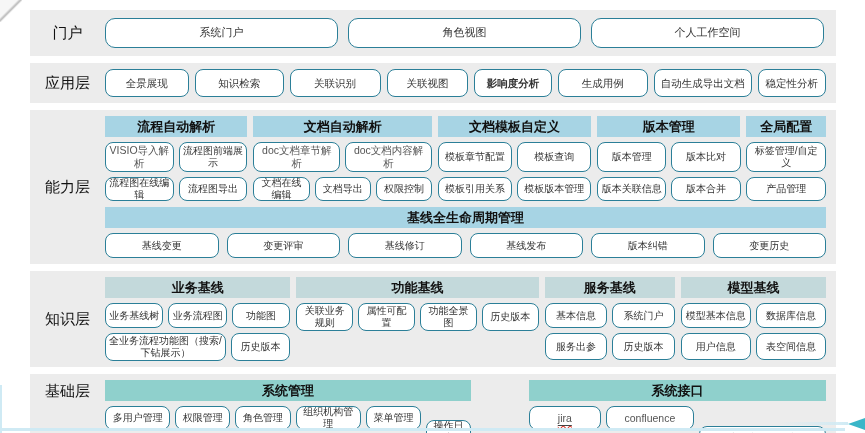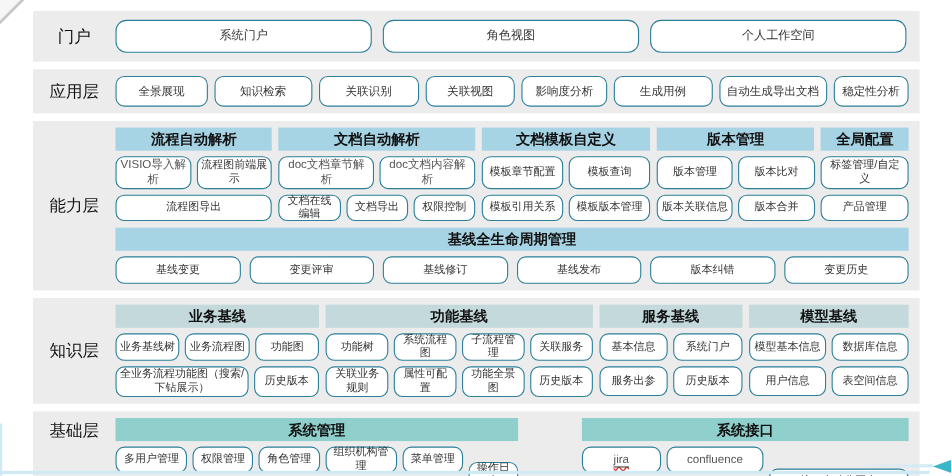--- a/index.html
+++ b/index.html
@@ -24,21 +24,21 @@
        display:flex;align-items:center;justify-content:center;text-align:center;
        color:#333;font-size:10px;line-height:1.2;padding:1px 3px;min-width:0;}
   .row-portal{gap:10px;}
   .row-portal .btn{height:30px;font-size:11px;border-radius:10px;}
   .row-application{gap:6px;}
   .row-application .btn{height:28px;font-size:10.5px;}
   .row-application .btn:nth-child(1){flex:84;}
   .row-application .btn:nth-child(2){flex:90;}
   .row-application .btn:nth-child(3){flex:92;}
   .row-application .btn:nth-child(4){flex:82;}
-  .row-application .btn:nth-child(5){flex:77;}
+  .row-application .btn:nth-child(5){flex:77;font-weight:bold;}
   .row-application .btn:nth-child(6){flex:91;}
   .row-application .btn:nth-child(7){flex:100;}
   .row-application .btn:nth-child(8){flex:67;}
 
   .groups{display:flex;gap:6px;}
   .group{display:flex;flex-direction:column;gap:5px;min-width:0;}
   .group-header{font-weight:bold;font-size:13px;text-align:center;height:21px;line-height:21px;color:#111;}
   .hdr-capability{background:var(--capHdr);}
   .hdr-knowledge{background:var(--knoHdr);}
   .hdr-foundation{background:var(--fndHdr);}
@@ -121,20 +121,21 @@
           <div class="groups groups-capability">
             <div class="group capability-g0">
               <div class="group-header hdr-capability">流程自动解析</div>
               <div class="btn-row r0">
                 <div class="btn">
                   <span class="latin">VISIO导入解析</span>
                 </div>
                 <div class="btn">流程图前端展示</div>
               </div>
               <div class="btn-row r1">
+                <div class="btn">流程图在线编辑</div>
                 <div class="btn">流程图导出</div>
               </div>
             </div>
             <div class="group capability-g1">
               <div class="group-header hdr-capability">文档自动解析</div>
               <div class="btn-row r0">
                 <div class="btn">
                   <span class="latin">doc文档章节解析</span>
                 </div>
                 <div class="btn">
@@ -201,26 +202,20 @@
                 <div class="btn">业务流程图</div>
                 <div class="btn">功能图</div>
               </div>
               <div class="btn-row r1">
                 <div class="btn wide">全业务流程功能图（搜索/下钻展示）</div>
                 <div class="btn">历史版本</div>
               </div>
             </div>
             <div class="group knowledge-g1">
               <div class="group-header hdr-knowledge">功能基线</div>
-              <div class="btn-row r0">
-                <div class="btn">功能树</div>
-                <div class="btn">系统流程图</div>
-                <div class="btn">子流程管理</div>
-                <div class="btn">关联服务</div>
-              </div>
               <div class="btn-row r1">
                 <div class="btn">关联业务规则</div>
                 <div class="btn">属性可配置</div>
                 <div class="btn">功能全景图</div>
                 <div class="btn">历史版本</div>
               </div>
             </div>
             <div class="group knowledge-g2">
               <div class="group-header hdr-knowledge">服务基线</div>
               <div class="btn-row r0">

